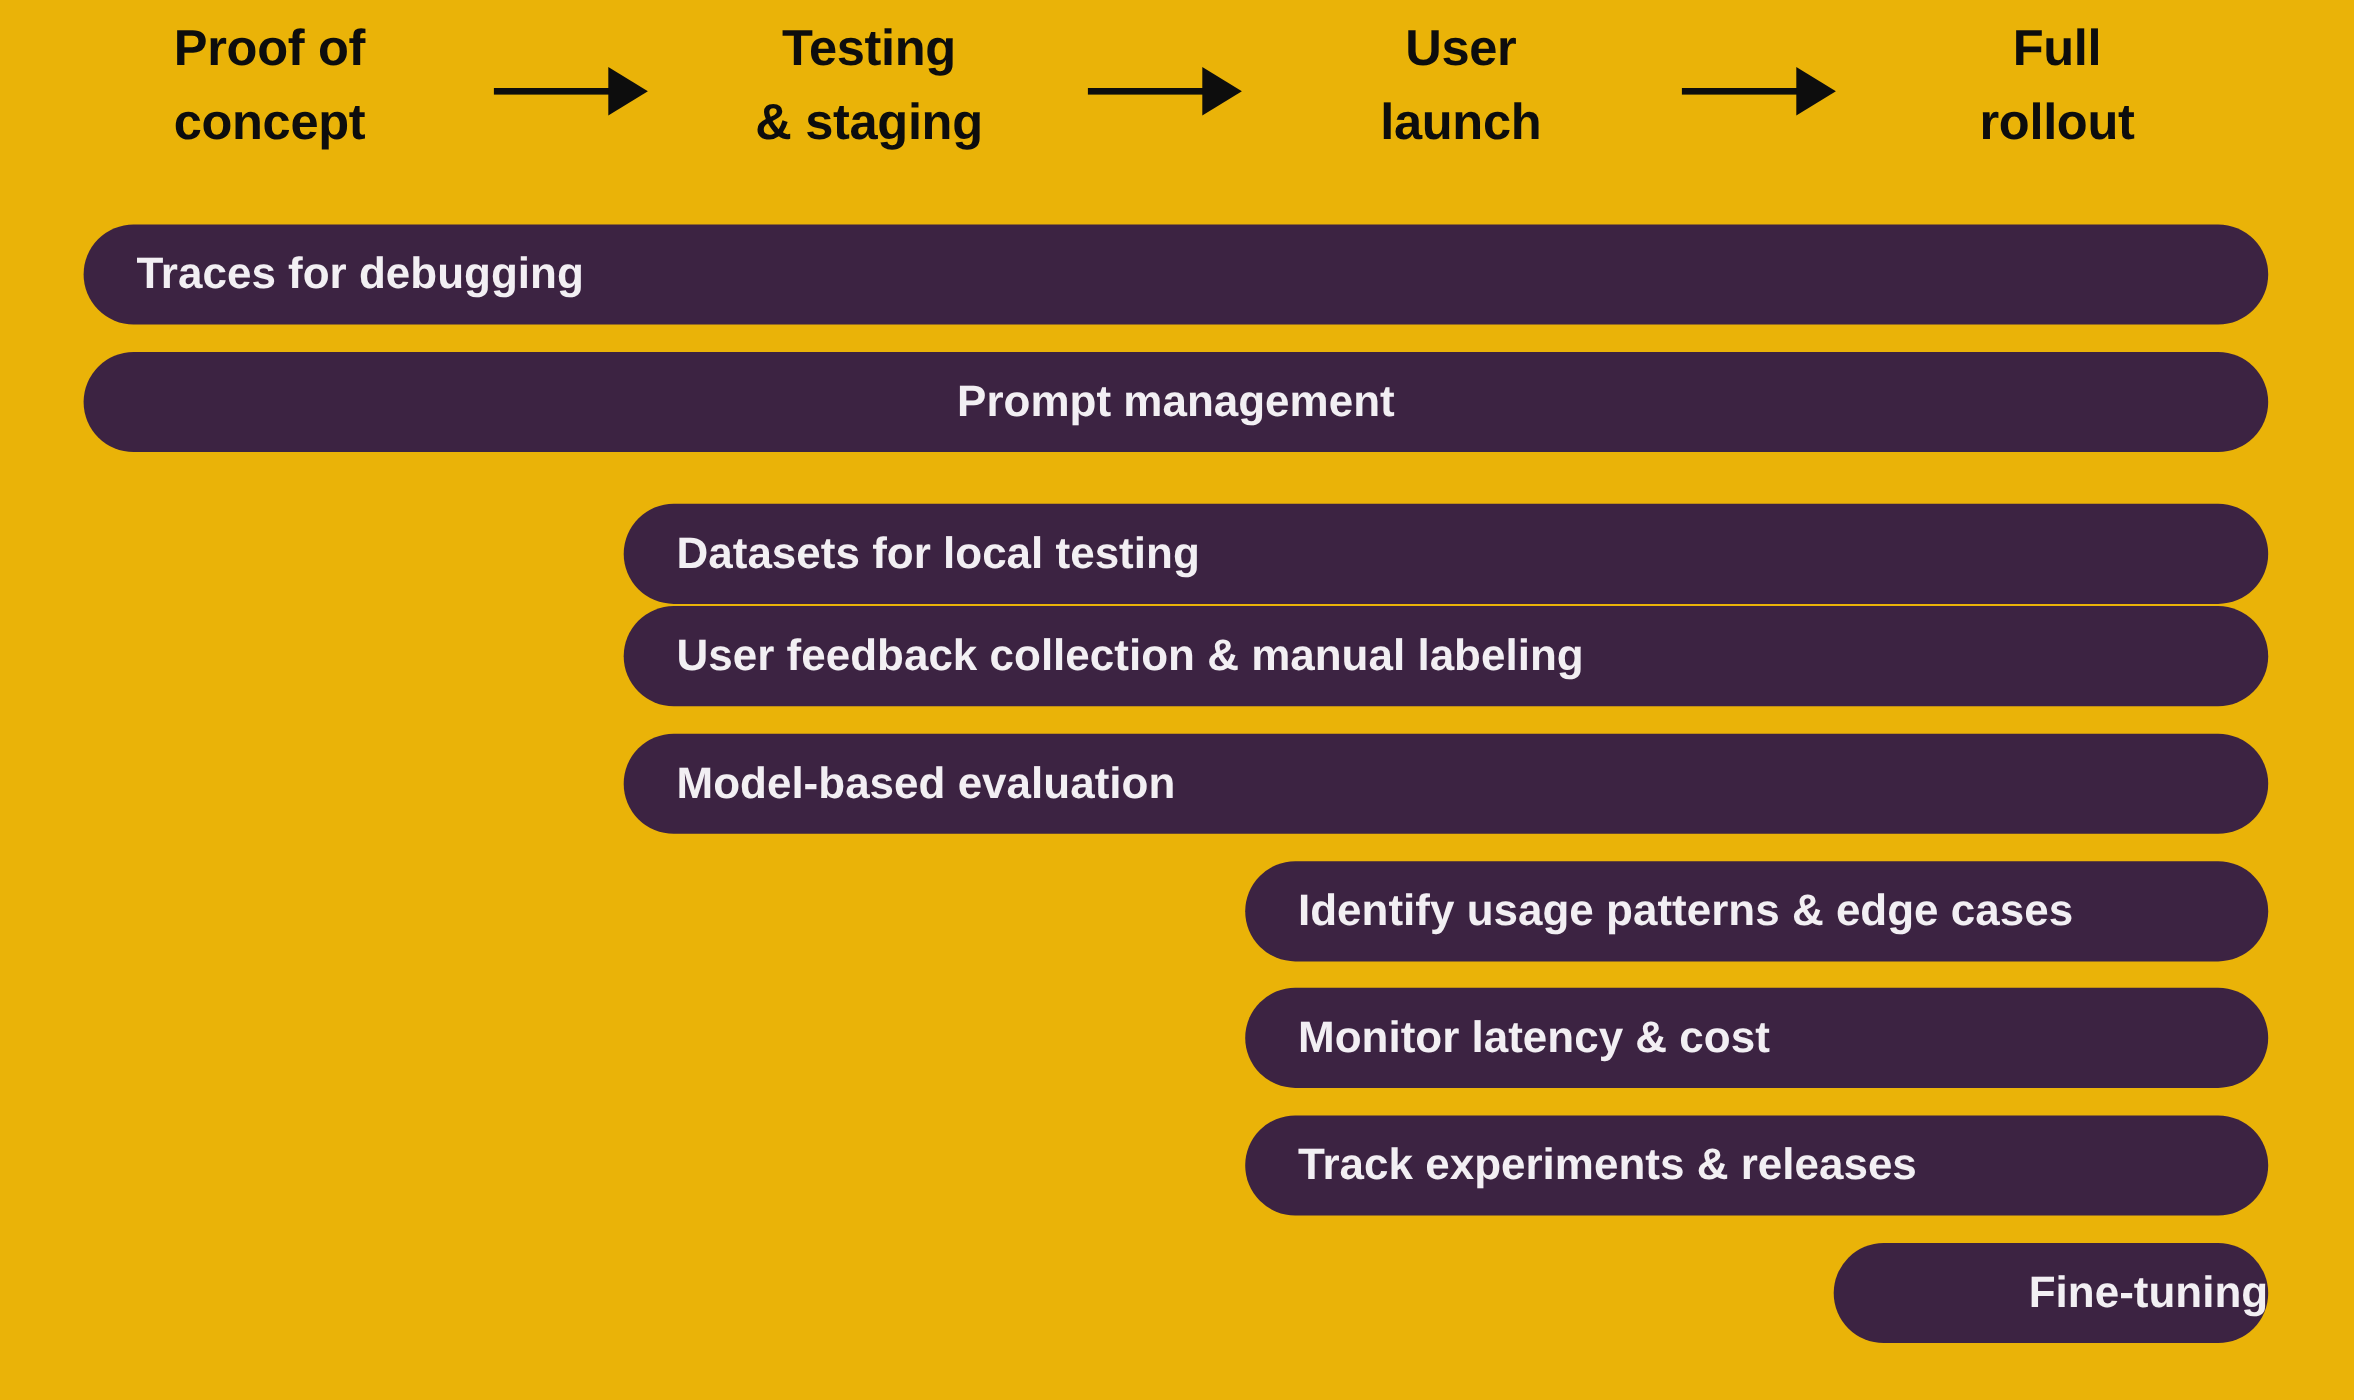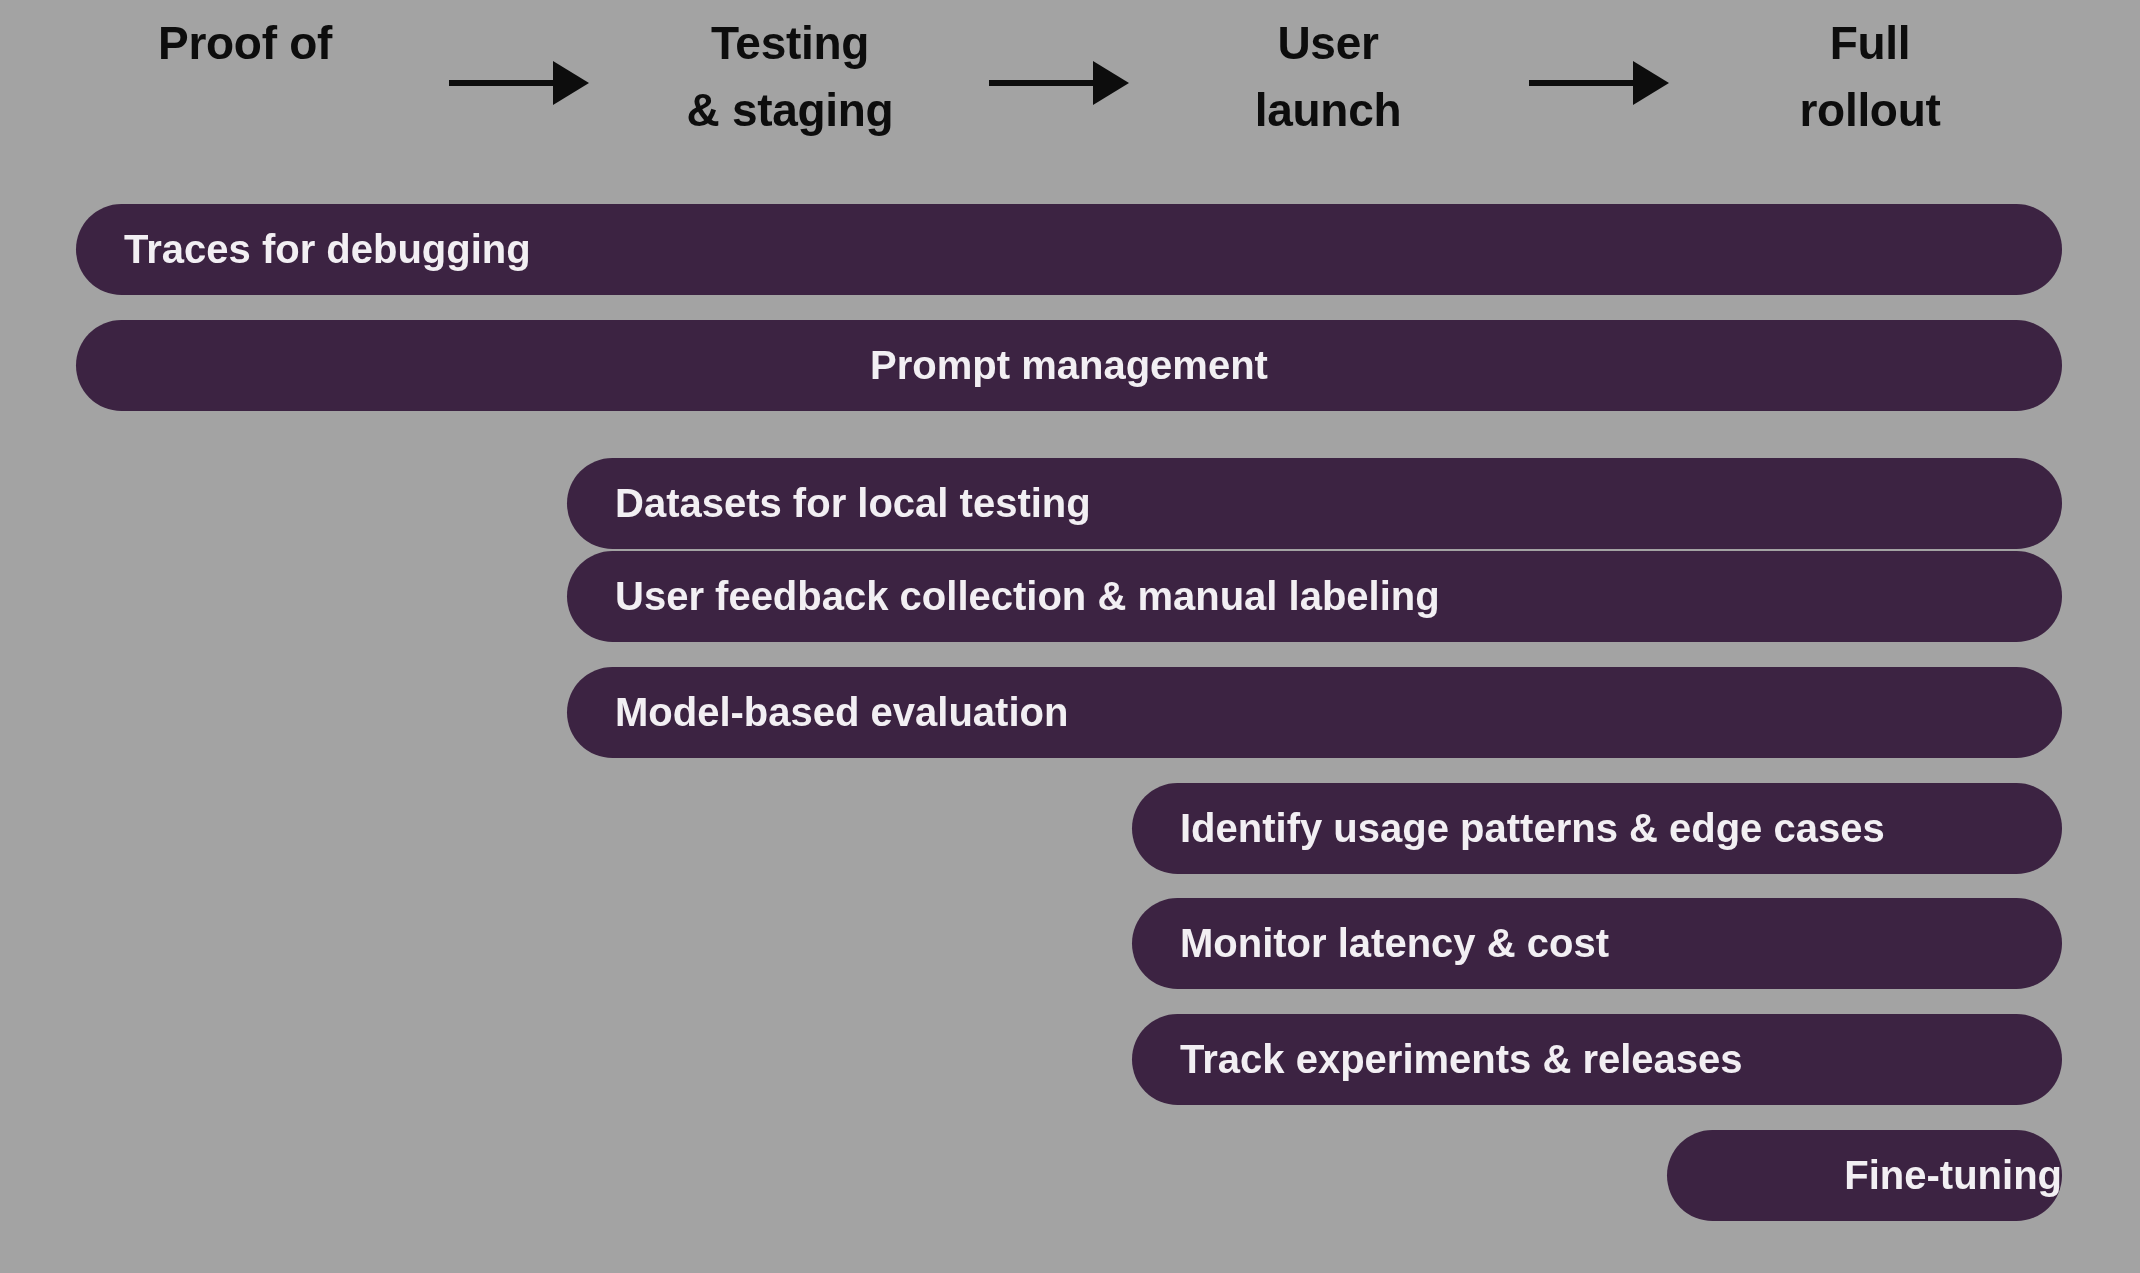--- a/index.html
+++ b/index.html
@@ -2,21 +2,21 @@
 <html><head>
 <meta charset="utf-8">
 <style>
   html, body { margin: 0; padding: 0; }
   body { width: 2140px; height: 1273px; overflow: hidden; }
 
   .canvas {
     position: relative;
     width: 2140px;
     height: 1273px;
-    background: #a3a3a3;
+    background: #eab308;
     font-family: "Liberation Sans", sans-serif;
   }
 
   
   .phase {
     position: absolute;
     top: 10px;
     transform: translateX(-50%);
     text-align: center;
     font-size: 46px;
@@ -79,20 +79,21 @@
   .c3 { left: 1132px; width: 930px;  }
   .c4 { left: 1667px; width: 395px;  }
 </style>
 </head>
 <body>
 
 <div class="canvas">
 
   <div class="phase phase-1">
     <div>Proof of</div>
+    <div>concept</div>
   </div>
   <div class="phase phase-2">
     <div>Testing</div>
     <div>&amp; staging</div>
   </div>
   <div class="phase phase-3">
     <div>User</div>
     <div>launch</div>
   </div>
   <div class="phase phase-4">

